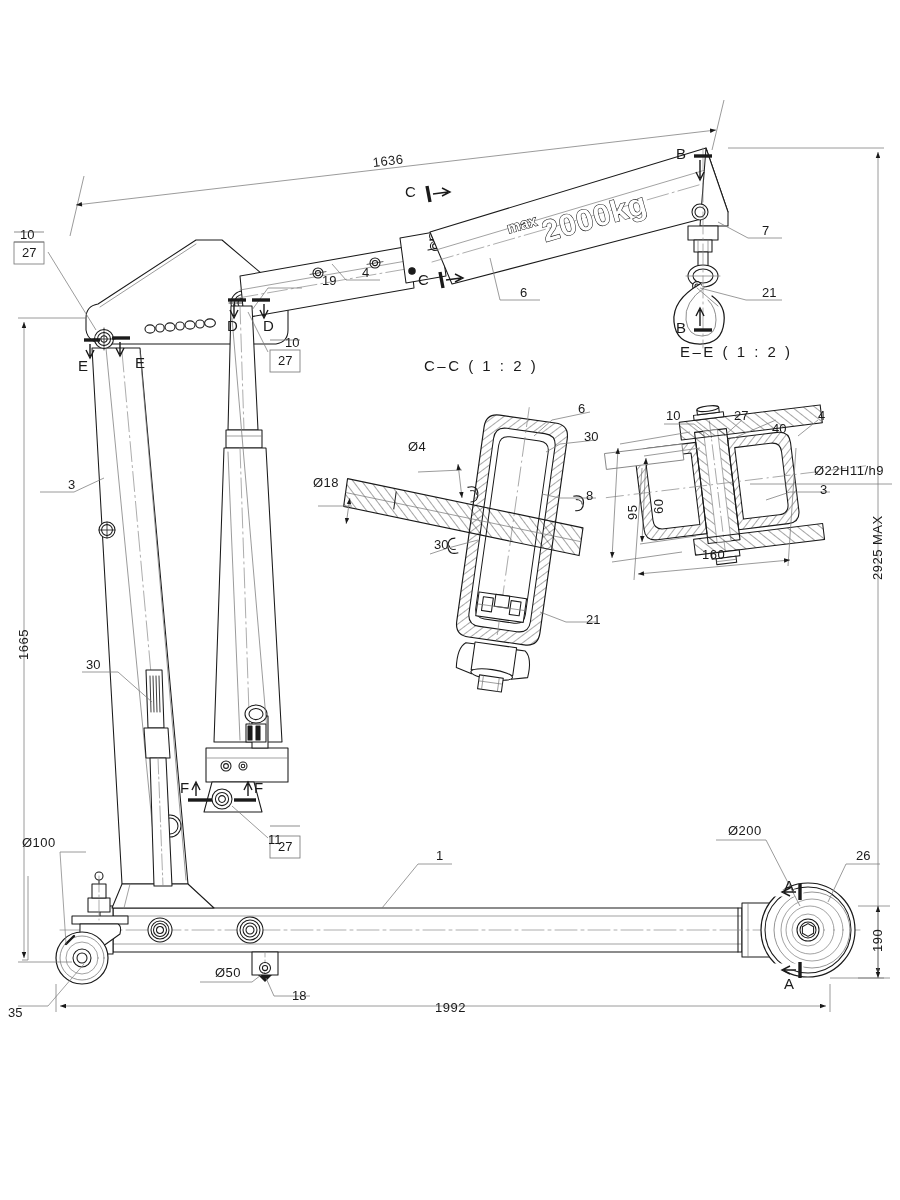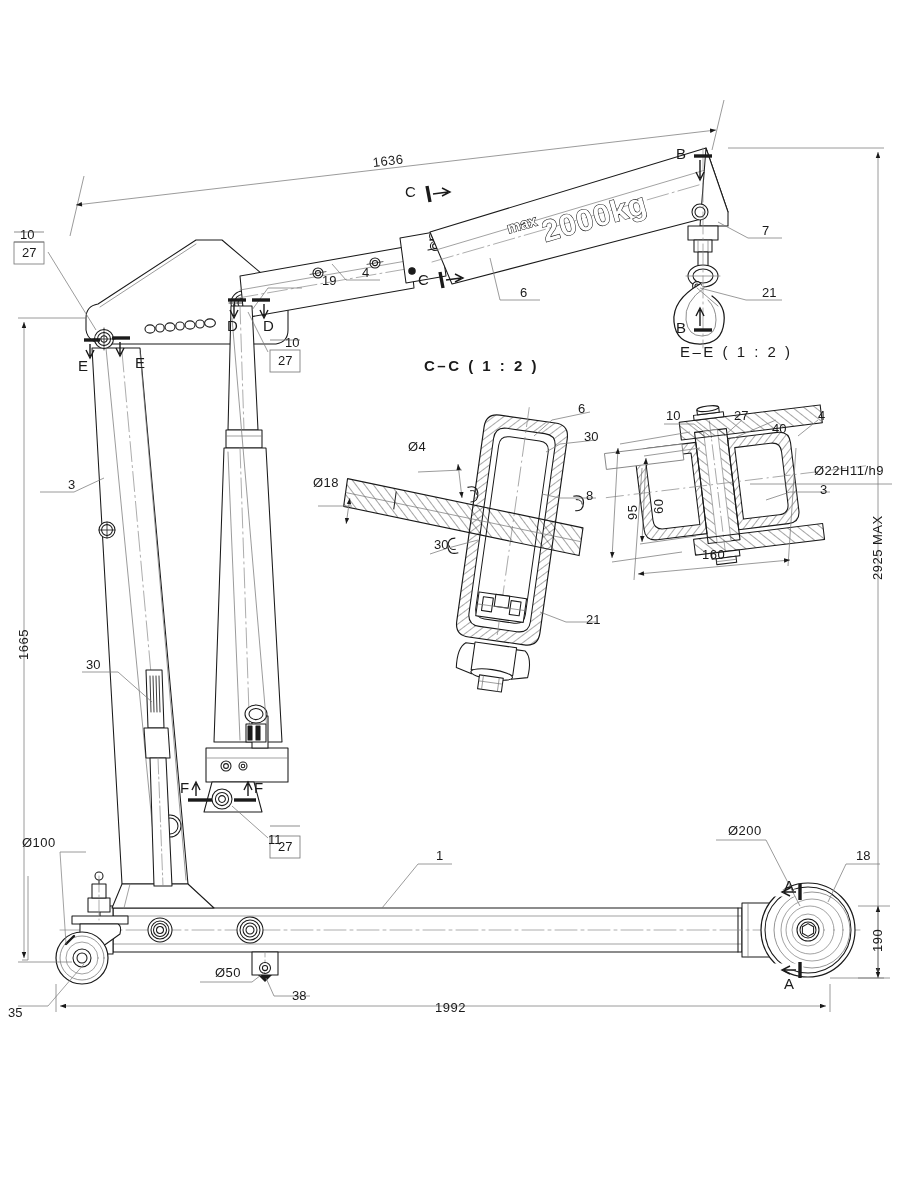--- a/index.html
+++ b/index.html
@@ -515,21 +515,21 @@
     <rect x="270" y="350" width="30" height="22"></rect>
     <line x1="270" y1="340" x2="300" y2="340"></line>
     <rect x="270" y="836" width="30" height="22"></rect>
     <line x1="270" y1="826" x2="300" y2="826"></line>
   </g>
 </svg>
 
 <div class="load" style="left:505px;top:220px;font-size:15px;transform:rotate(-16deg);transform-origin:0 0;">max</div>
 <div class="load" style="left:538px;top:216px;font-size:30px;letter-spacing:1px;transform:rotate(-16deg);transform-origin:0 0;">2000kg</div>
 
-<div class="lbl secttl" style="left:424px;top:358px;font-weight:bold;">C–C ( 1 : 2 )</div>
+<div class="lbl secttl" style="left:424px;top:358px;">C–C ( 1 : 2 )</div>
 <div class="lbl secttl" style="left:680px;top:344px;">E–E ( 1 : 2 )</div>
 
 <div class="lbl sectmk" style="left:676px;top:146px;">B</div>
 <div class="lbl sectmk" style="left:676px;top:320px;">B</div>
 <div class="lbl sectmk" style="left:405px;top:184px;">C</div>
 <div class="lbl sectmk" style="left:418px;top:272px;">C</div>
 <div class="lbl sectmk" style="left:227px;top:318px;">D</div>
 <div class="lbl sectmk" style="left:263px;top:318px;">D</div>
 <div class="lbl sectmk" style="left:78px;top:358px;">E</div>
 <div class="lbl sectmk" style="left:135px;top:355px;">E</div>
@@ -563,23 +563,23 @@
 <div class="lbl dim" style="left:814px;top:452px;margin-top:12px;">Ø22H11/h9</div>
 
 <div class="lbl balloon" style="left:436px;top:849px;">1</div>
 <div class="lbl balloon" style="left:68px;top:478px;">3</div>
 <div class="lbl balloon" style="left:362px;top:266px;">4</div>
 <div class="lbl balloon" style="left:520px;top:286px;">6</div>
 <div class="lbl balloon" style="left:762px;top:224px;">7</div>
 <div class="lbl balloon" style="left:284px;top:274px;margin-left:38px;">19</div>
 <div class="lbl balloon" style="left:86px;top:658px;">30</div>
 <div class="lbl balloon" style="left:762px;top:286px;">21</div>
-<div class="lbl balloon" style="left:856px;top:849px;">18</div>
+<div class="lbl balloon" style="left:856px;top:849px;">26</div>
 <div class="lbl balloon" style="left:8px;top:1006px;">35</div>
-<div class="lbl balloon" style="left:292px;top:989px;">38</div>
+<div class="lbl balloon" style="left:292px;top:989px;">18</div>
 
 <div class="lbl balloon" style="left:20px;top:228px;">10</div>
 <div class="lbl balloon" style="left:22px;top:246px;">27</div>
 
 <div class="lbl balloon" style="left:285px;top:336px;">10</div>
 <div class="lbl balloon" style="left:278px;top:354px;">27</div>
 
 <div class="lbl balloon" style="left:268px;top:822px;margin-top:11px;">11</div>
 <div class="lbl balloon" style="left:278px;top:840px;">27</div>
 

